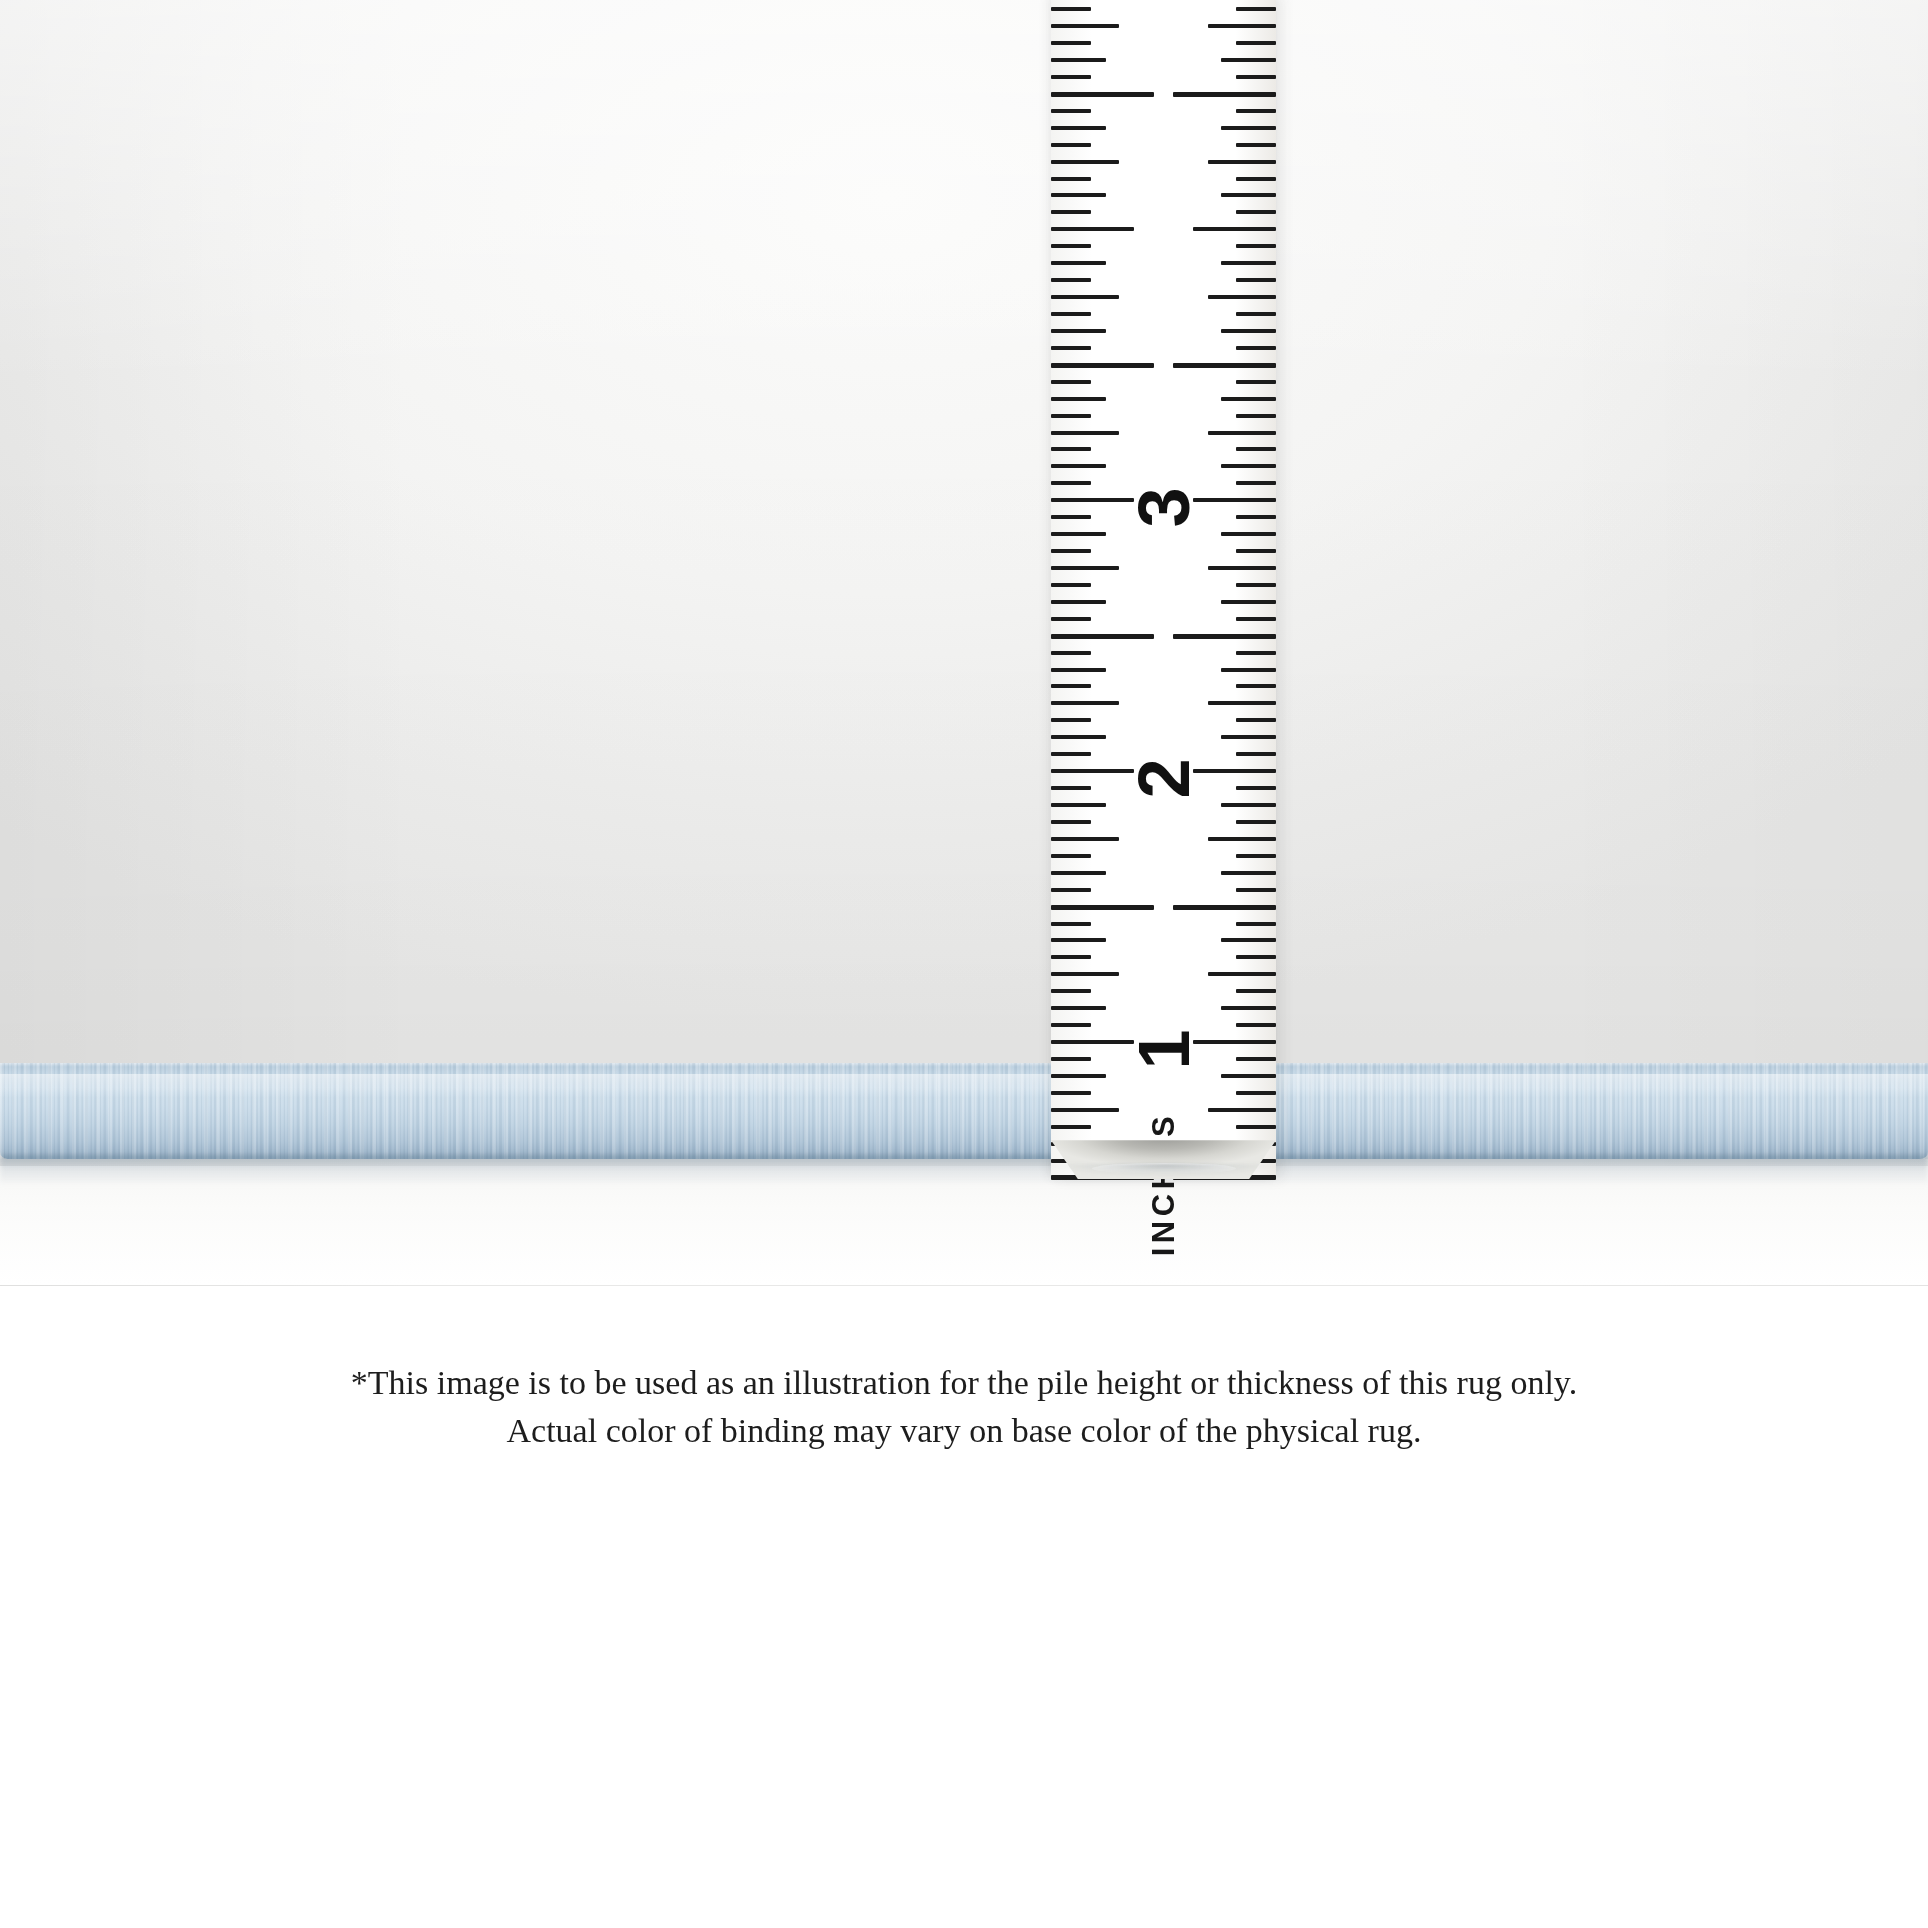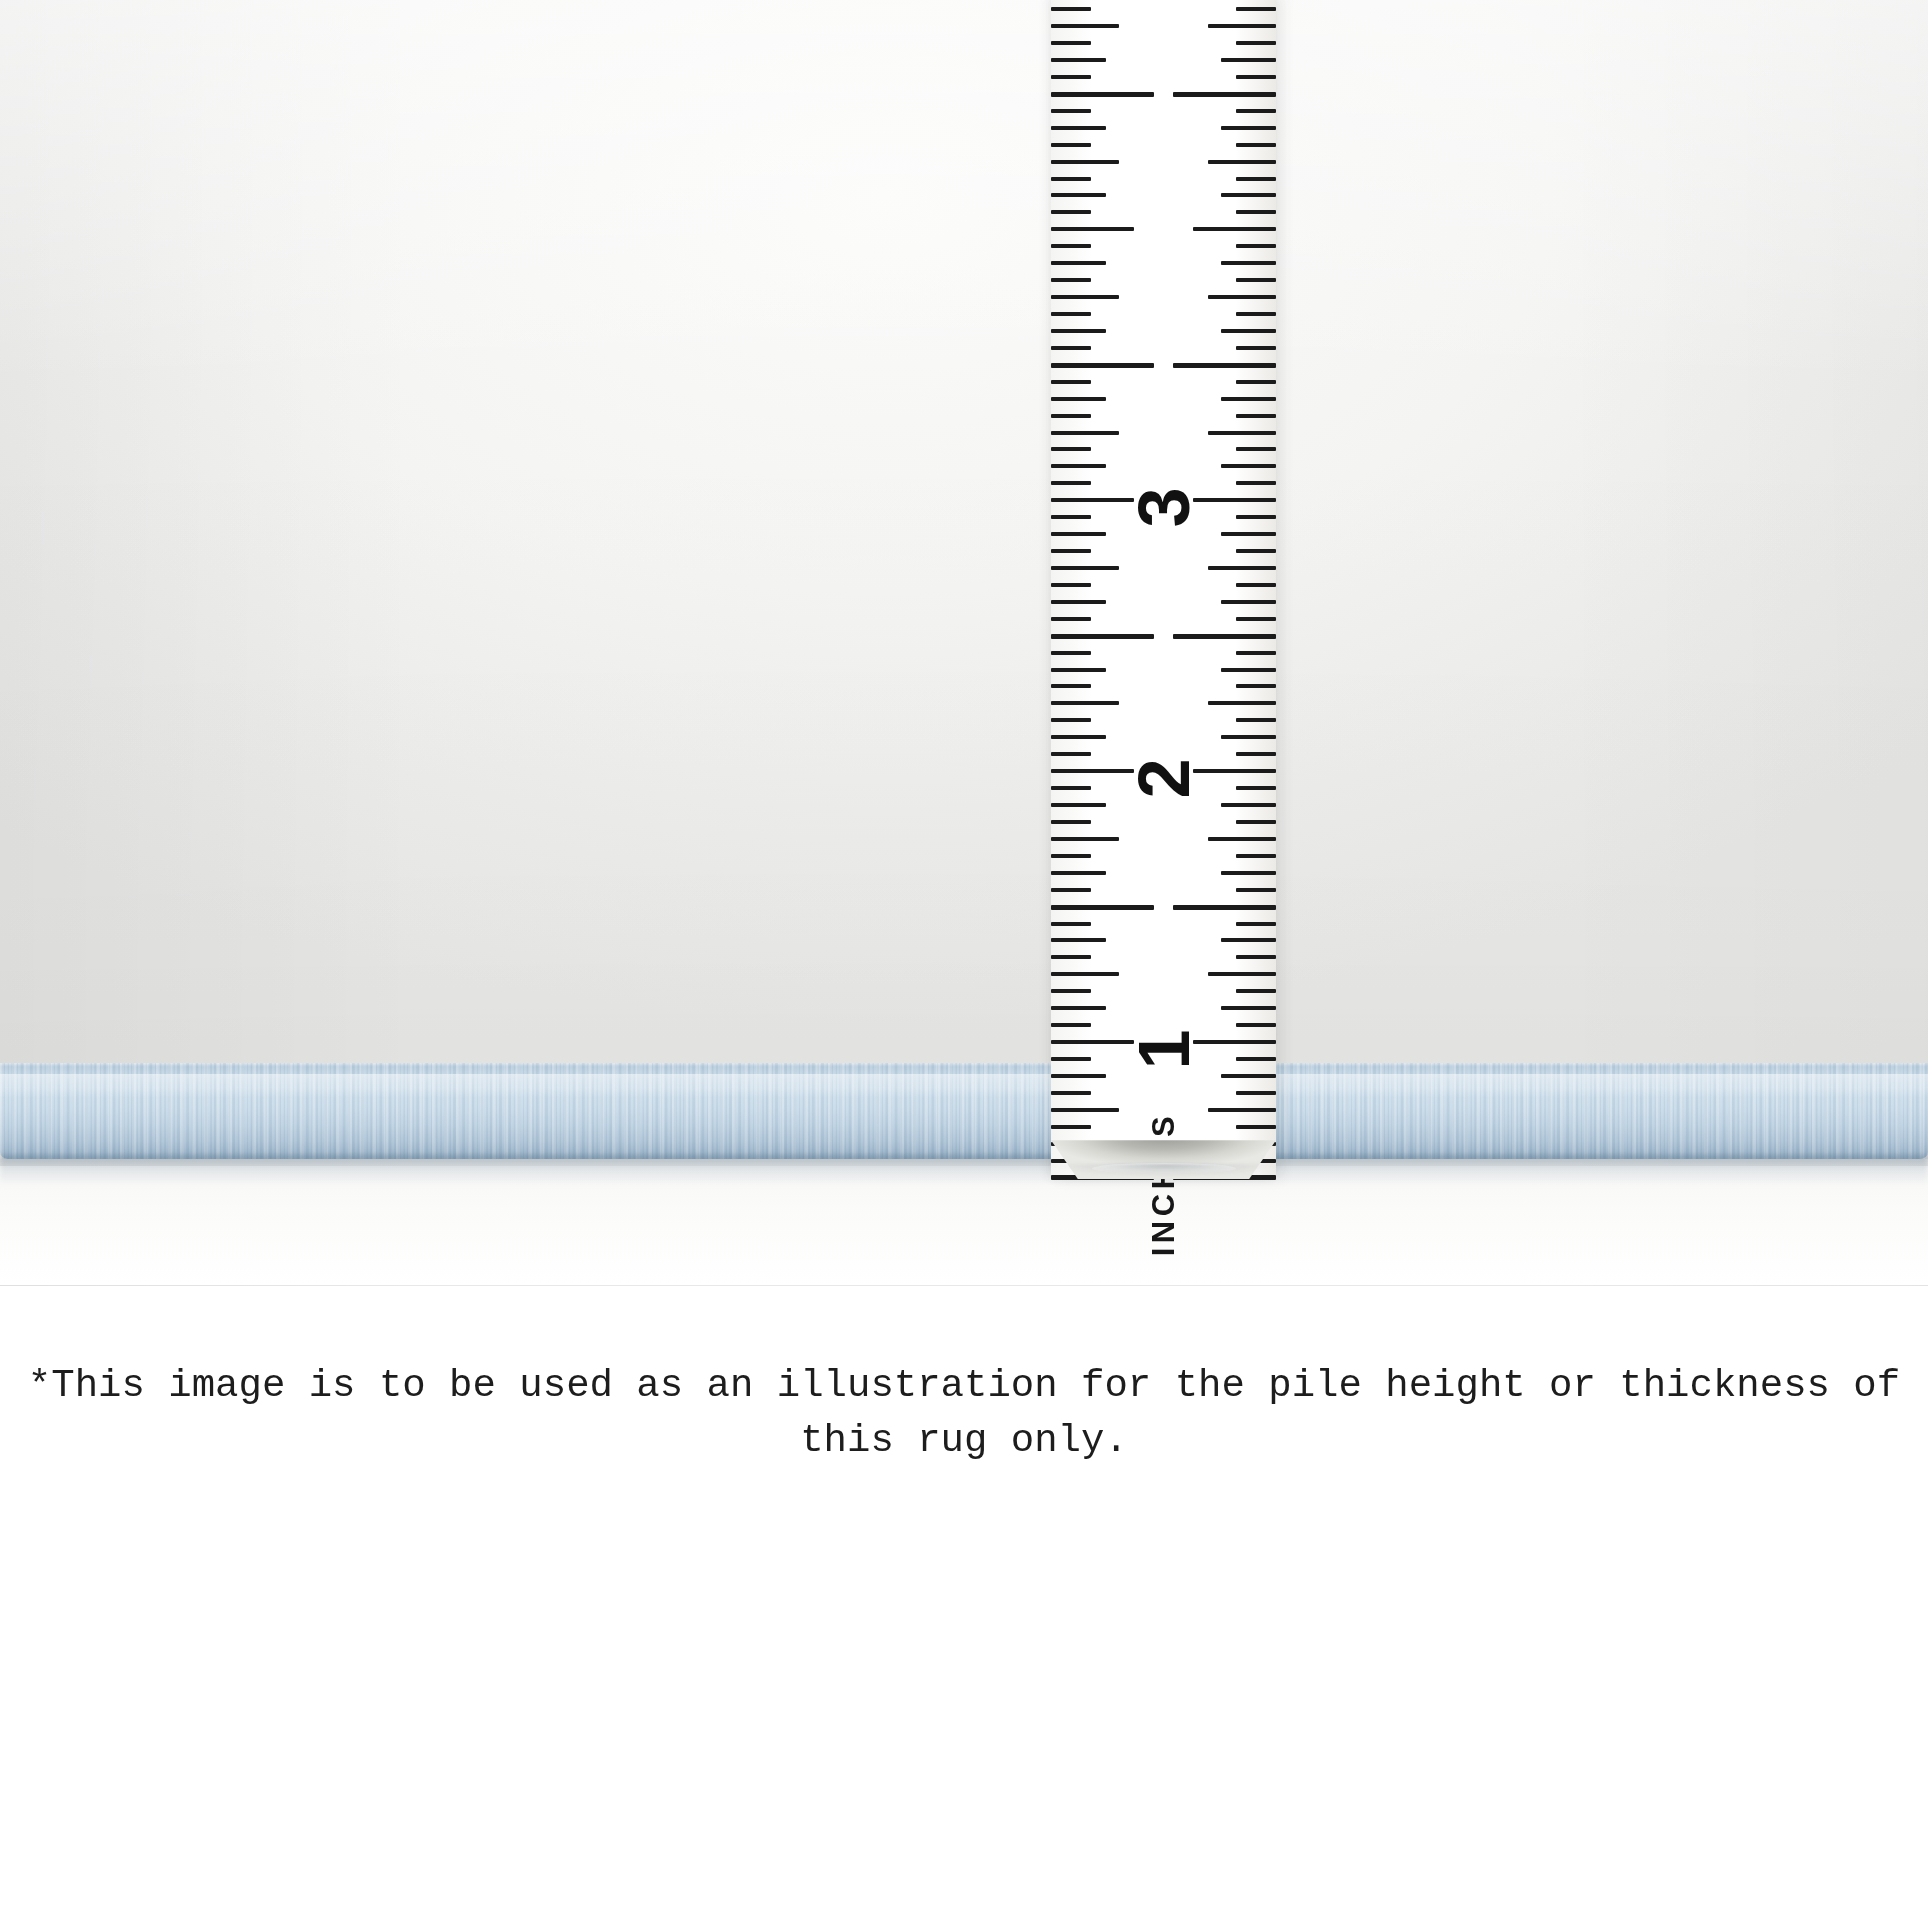--- a/index.html
+++ b/index.html
@@ -214,23 +214,23 @@
   }
 
   
   .caption {
     position: absolute;
     left: 0;
     top: 1359px;
     width: 1928px;
     text-align: center;
     color: #1d1d1d;
-    font-size: 39px;
+    font-size: 34px;
     line-height: 1.42;
-    font-family: Liberation Mono, monospace;
+    font-family: Liberation Serif, serif;
   }
   .caption .line { display: block; }
 </style>
 </head>
 <body>
 
 <div id="stage">
 
   <div class="photo">
 
@@ -401,16 +401,17 @@
       <div class="ruler-tip">
         <div class="ruler-tip-shine"></div>
       </div>
     </div>
     <div class="ruler-bottom-shadow"></div>
 
   </div>
 
   <div class="caption">
     <span class="line">*This image is to be used as an illustration for the pile height or thickness of this rug only.</span>
+    <span class="line">Actual color of binding may vary on base color of the physical rug.</span>
   </div>
 
 </div>
 
 
 </body></html>

